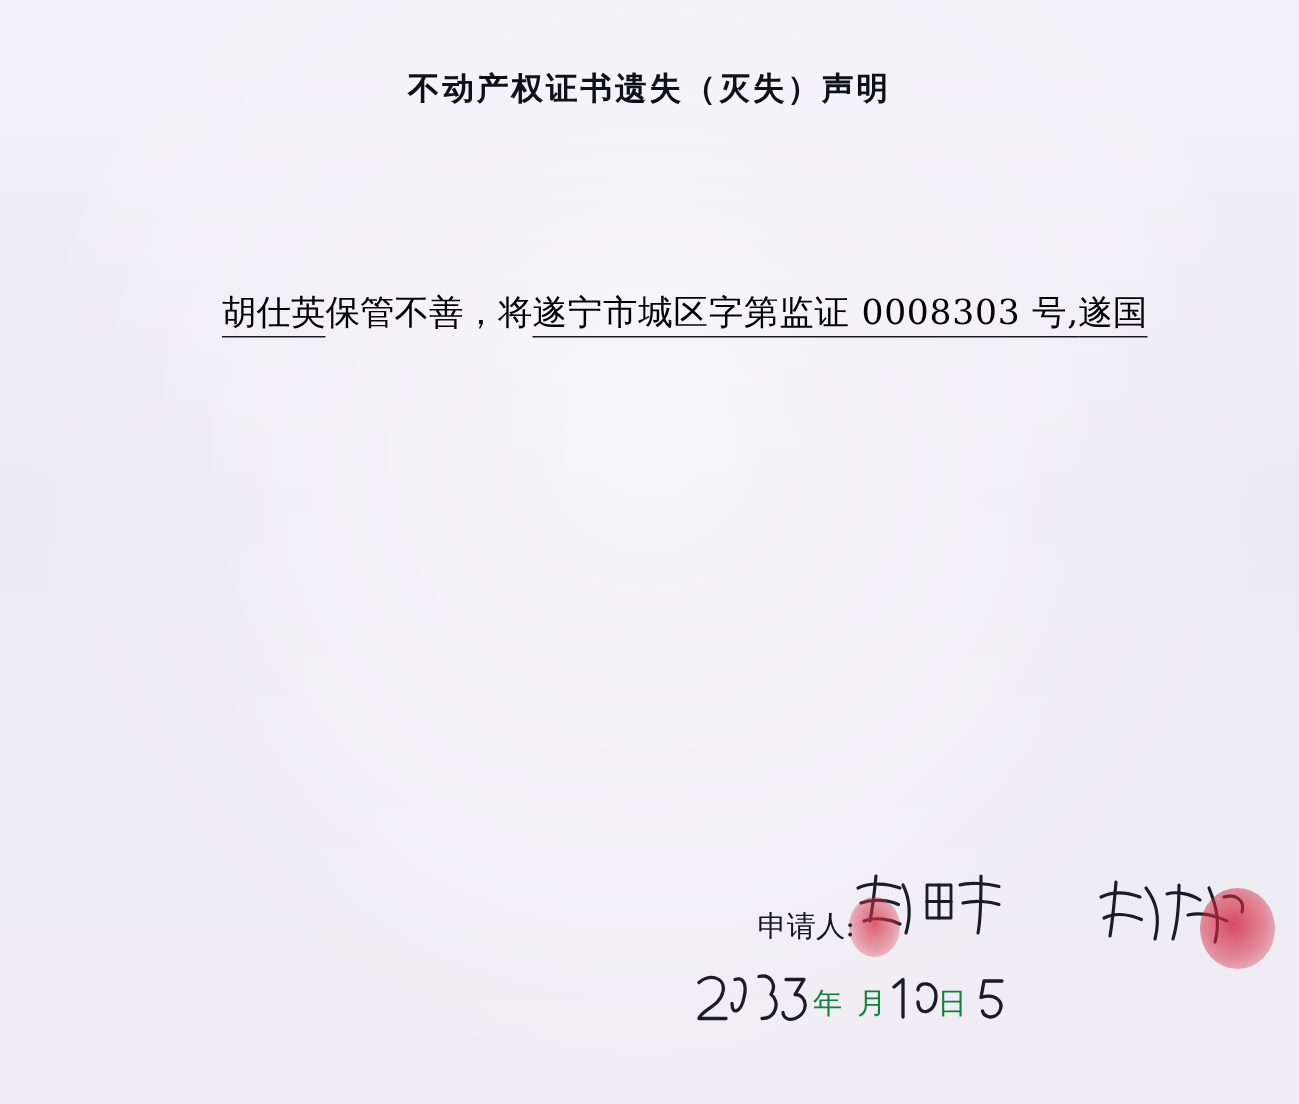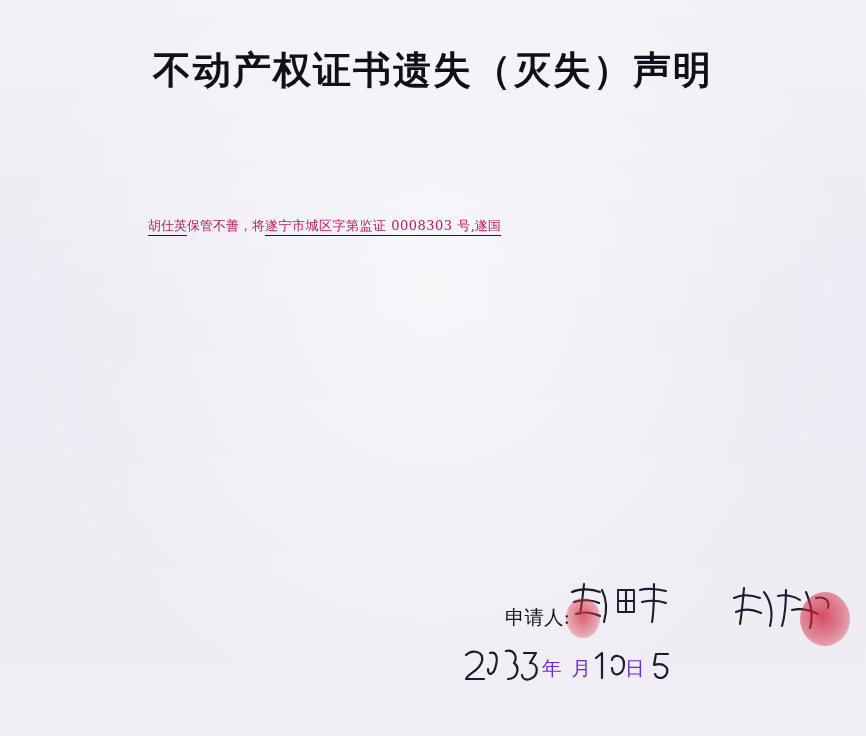--- a/index.html
+++ b/index.html
@@ -33,34 +33,34 @@
     position: absolute;
     inset: 0;
     padding: 0;
   }
   .title {
     position: absolute;
     top: 45px;
     left: 0;
     right: 0;
     text-align: center;
-    font-size: 38px;
+    font-size: 21px;
     font-weight: bold;
     letter-spacing: 2px;
     color: #101018;
     font-family: "DejaVu Serif", "Liberation Serif", serif;
   }
   .body-text {
     position: absolute;
-    top: 200px;
+    top: 184px;
     left: 108px;
     width: 655px;
-    font-size: 13px;
+    font-size: 23px;
     line-height: 51px;
-    color: #be185d;
+    color: #000000;
     text-align: justify;
     text-justify: inter-character;
   }
   .body-text p {
     margin: 0;
     white-space: nowrap;
   }
   .indent {
     display: inline-block;
     width: 40px;
@@ -79,21 +79,21 @@
     left: 505px;
     top: 604px;
     font-size: 19.5px;
     color: #14141e;
   }
   .date-line {
     position: absolute;
     left: 470px;
     top: 655px;
     font-size: 19.5px;
-    color: #6d28d9;
+    color: #15803d;
   }
   .date-line .gap-year { display: inline-block; width: 72px; }
   .date-line .gap-month { display: inline-block; width: 10px; }
   .date-line .gap-day { display: inline-block; width: 34px; }
 
   
   .ink {
     position: absolute;
     pointer-events: none;
   }

